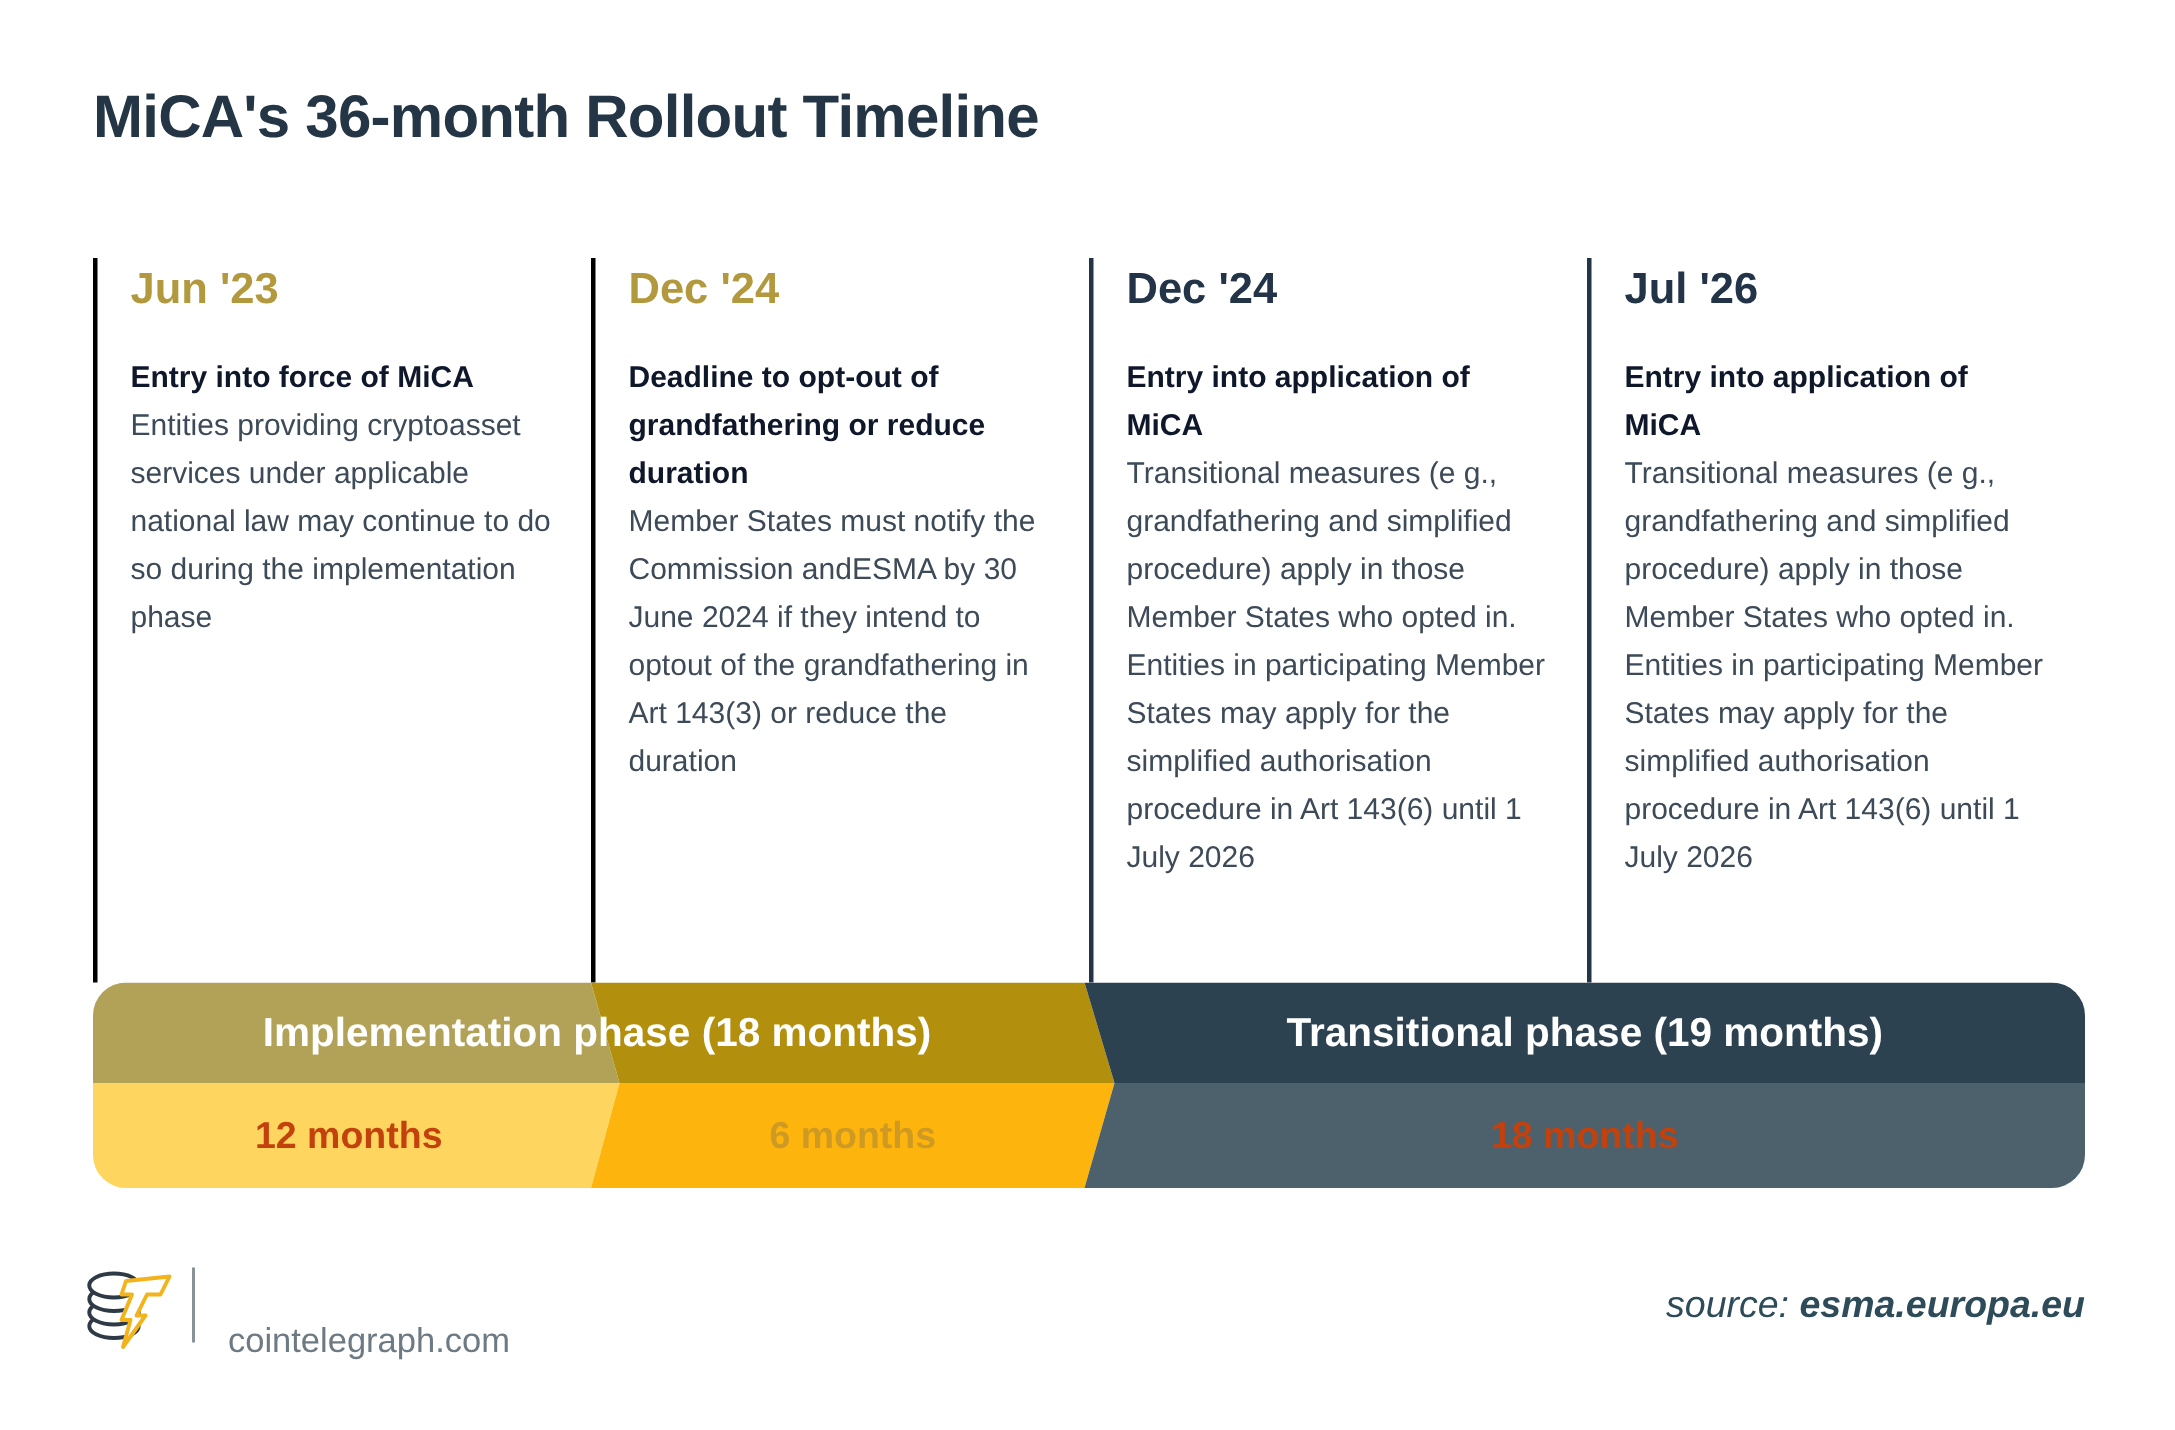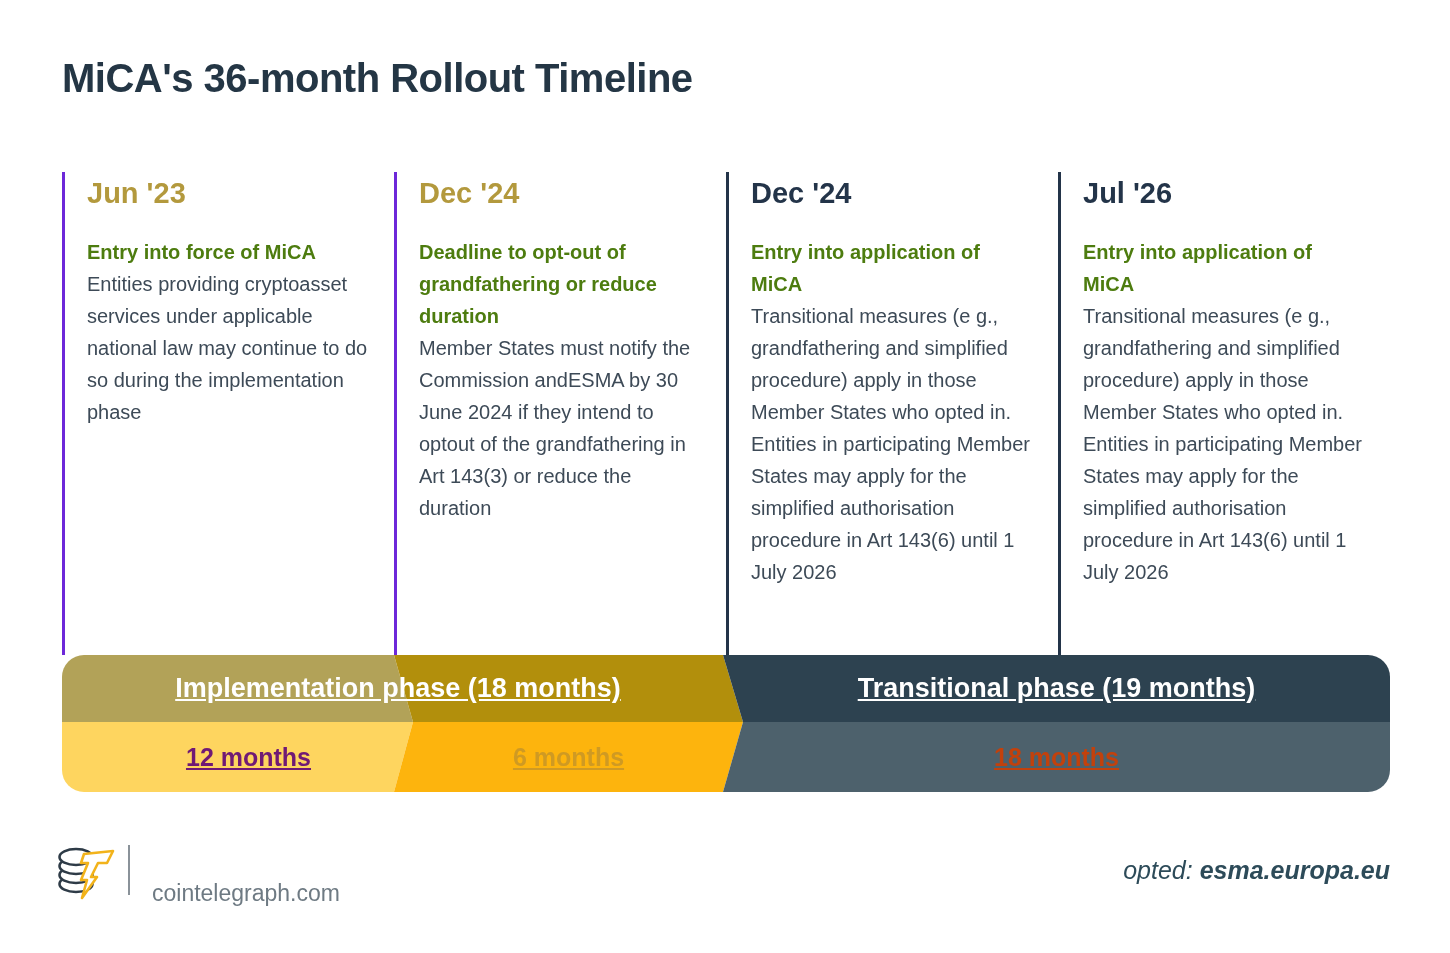--- a/index.html
+++ b/index.html
@@ -24,58 +24,57 @@
   .columns {
     position: absolute;
     left: 62px;
     top: 172px;
     width: 1328px;
     height: 483px;
     display: flex;
   }
   .col {
     width: 368px;
-    border-left: 3px solid #6d28d9;
+    border-left: 3px solid #000000;
     padding: 0 24px 0 22px;
   }
   .col.dark { border-left-color: #233449; }
   .col h2 {
     font-size: 29px;
     font-weight: 700;
     color: #b3993d;
     margin-top: 5px;
   }
   .col.dark h2 { color: #233449; }
   .col.center-head h2 { }
   .col p {
     margin-top: 26px;
     font-size: 20px;
     line-height: 32px;
     color: #3d4a57;
   }
   .col .lead {
     display: block;
     font-weight: 700;
-    color: #4d7c0f;
+    color: #0f172a;
   }
   .bars {
     position: absolute;
     left: 62px;
     top: 655px;
     width: 1328px;
     height: 137px;
   }
   .bars svg { position: absolute; left: 0; top: 0; }
   .bar-label {
     position: absolute;
     display: flex;
     align-items: center;
     justify-content: center;
     font-weight: 700;
-    text-decoration: underline;
   }
   .phase-label { top: 0; height: 67px; font-size: 27px; color: #ffffff; }
   .duration-label { top: 67px; height: 70px; font-size: 25px; }
   .footer-logo { position: absolute; left: 56px; top: 842px; }
   .footer-divider {
     position: absolute;
     left: 128px;
     top: 845px;
     width: 2px;
     height: 50px;
@@ -136,33 +135,33 @@
         <polygon points="0,0 332,0 351,67 0,67" fill="#b2a258"></polygon>
         <polygon points="332,0 661,0 681,67 351,67" fill="#b28f0c"></polygon>
         <polygon points="661,0 1328,0 1328,67 681,67" fill="#2d4250"></polygon>
         <polygon points="0,67 351,67 332,137 0,137" fill="#fed55f"></polygon>
         <polygon points="351,67 681,67 661,137 332,137" fill="#fdb40d"></polygon>
         <polygon points="681,67 1328,67 1328,137 661,137" fill="#4d616c"></polygon>
       </g>
     </svg>
     <div class="bar-label phase-label" style="left: 0px; width: 672px; color: rgb(255, 255, 255);">Implementation phase (18 months)</div>
     <div class="bar-label phase-label" style="left: 661px; width: 667px; color: rgb(255, 255, 255);">Transitional phase (19 months)</div>
-    <div class="bar-label duration-label" style="left: 16px; width: 341px; color: #701a75;">12 months</div>
+    <div class="bar-label duration-label" style="left: 0px; width: 341px; color: #c2410c;">12 months</div>
     <div class="bar-label duration-label" style="left: 332px; width: 349px; color: rgb(207, 154, 35);">6 months</div>
     <div class="bar-label duration-label" style="left: 661px; width: 667px; color: #c2410c;">18 months</div>
   </div>
 
   <div class="footer-logo">
     <svg width="60" height="58" viewBox="0 0 60 58">
       <g stroke="#2e3b47" stroke-width="2.6" fill="#ffffff">
         <ellipse cx="20" cy="42" rx="16.5" ry="8"></ellipse>
         <ellipse cx="20" cy="33" rx="16.5" ry="8"></ellipse>
         <ellipse cx="20" cy="24" rx="16.5" ry="8"></ellipse>
         <ellipse cx="20" cy="15" rx="16.5" ry="8"></ellipse>
       </g>
       <path d="M28 12 L57 9 L51 21 L42 21 L35 35 L41 35 L26 56 L31 38 L25 38 L32 21 L25 21 Z" fill="#ffffff" stroke="#f2b31b" stroke-width="2.6" stroke-linejoin="round"></path>
     </svg>
   </div>
   <div class="footer-divider"></div>
   <div class="footer-site">cointelegraph.com</div>
-  <div class="footer-source"><span>opted: </span><span class="src-name">esma.europa.eu</span></div>
+  <div class="footer-source"><span>source: </span><span class="src-name">esma.europa.eu</span></div>
 
 </div>
 
 </body></html>

